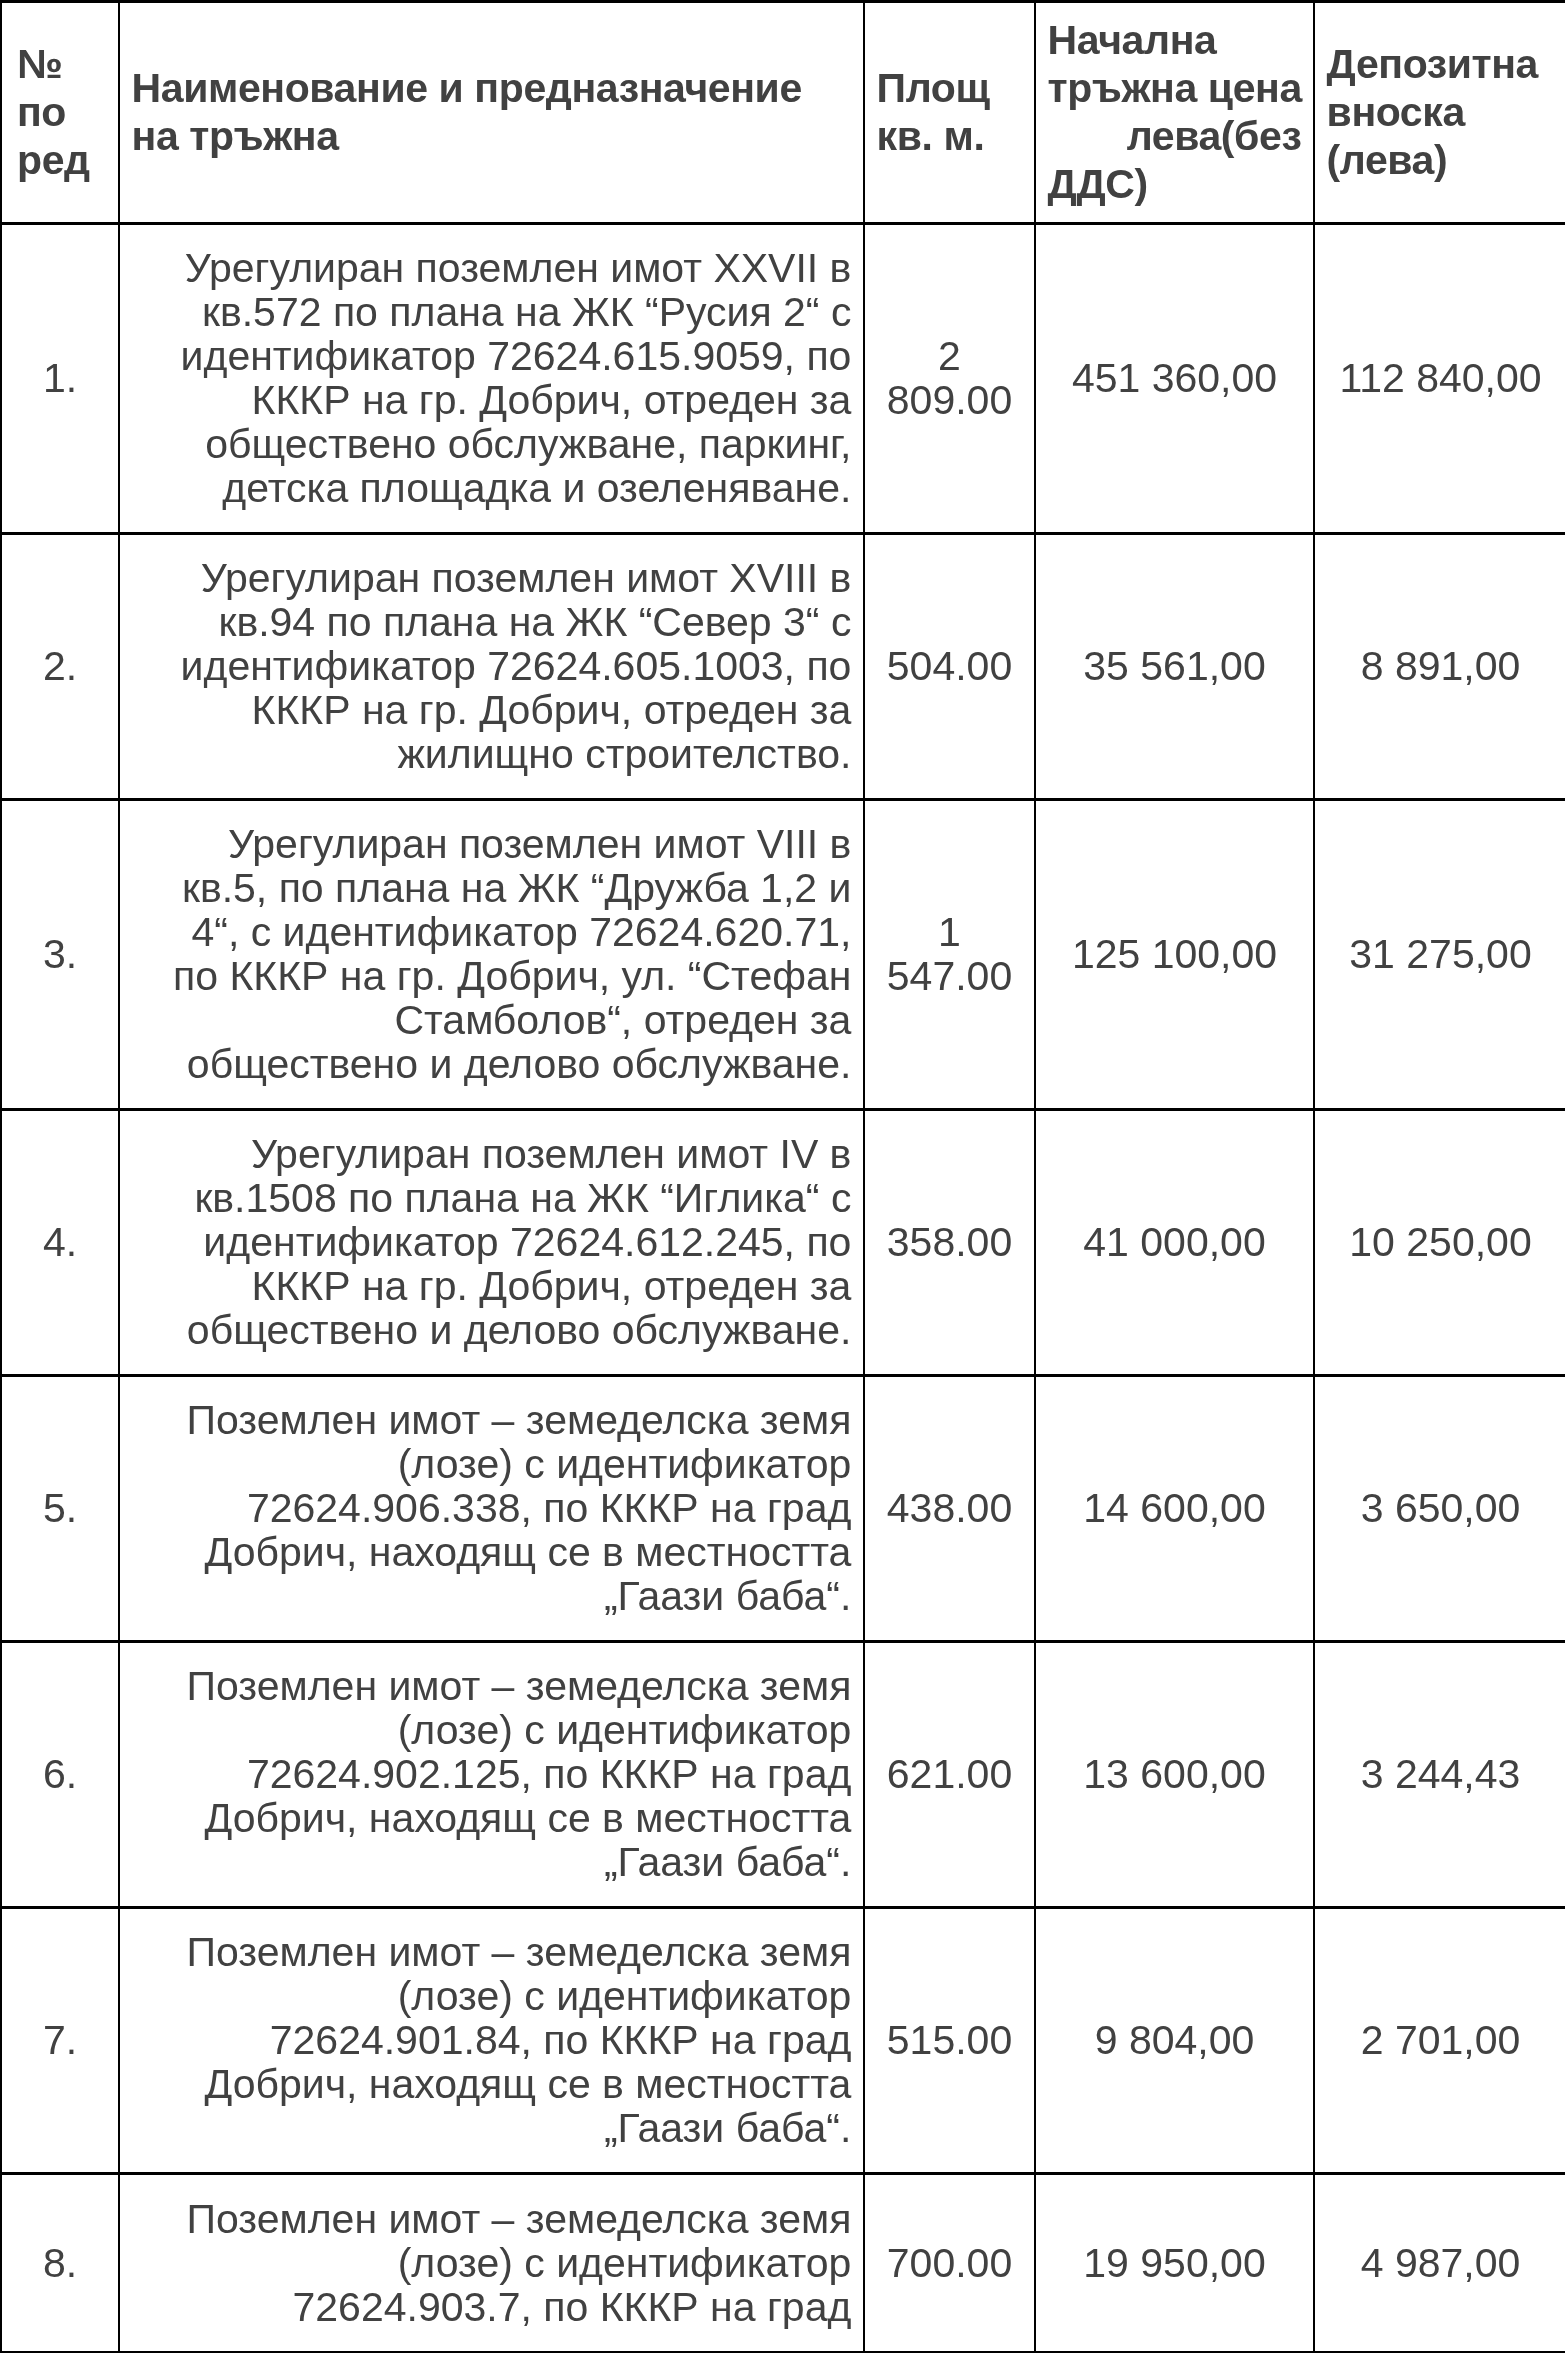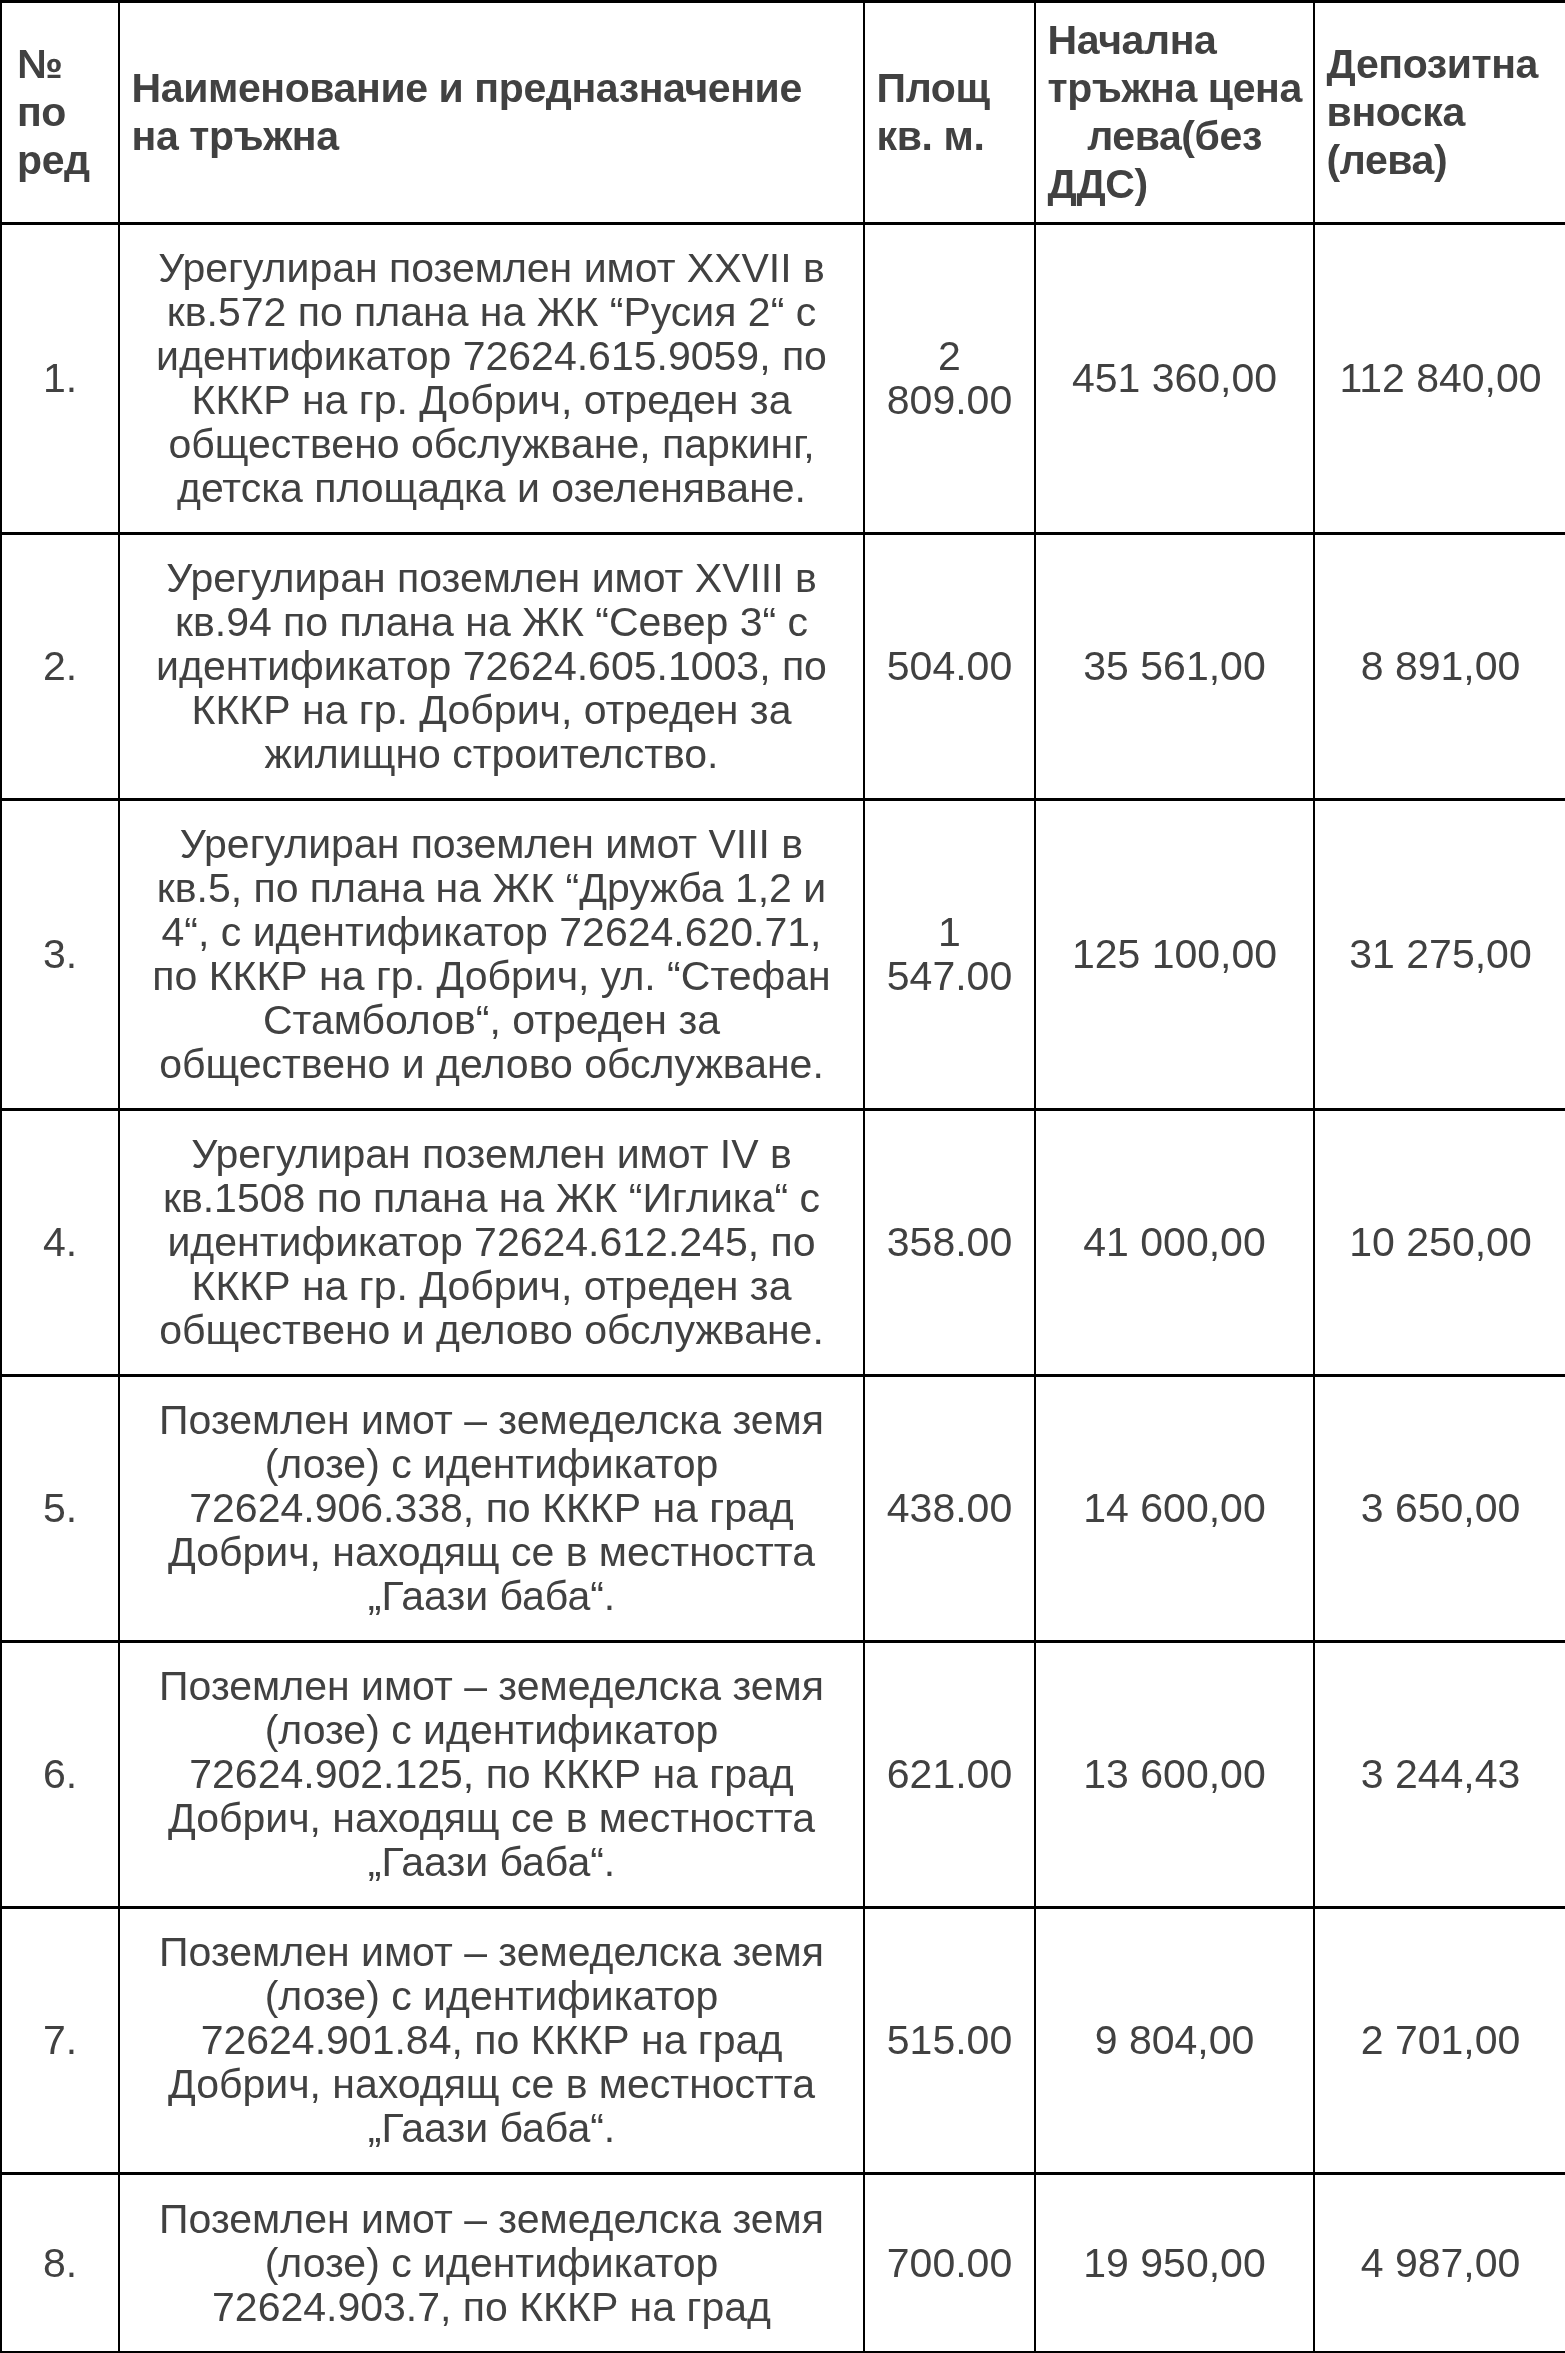--- a/index.html
+++ b/index.html
@@ -47,30 +47,30 @@
     padding-top: 13.3px;
     padding-bottom: 13.3px;
   }
   thead th.col-no { padding-left: 15px; }
   
   td.col-no {
     text-align: center;
     padding-left: 3.3px;
     padding-right: 3.3px;
   }
-  td.col-name { text-align: center; }
+  td.col-name { text-align: right; }
   td.col-area, td.col-price, td.col-deposit {
     text-align: center;
     padding-left: 6.6px;
     padding-right: 6.6px;
   }
   .line { white-space: nowrap; }
   .line.spread {
     display: flex;
-    justify-content: center;
+    justify-content: flex-end;
   }
   tr.clipped td {
     height: 176px;
     padding-top: 0;
     padding-bottom: 0;
   }
 </style>
 </head>
 <body>
 

